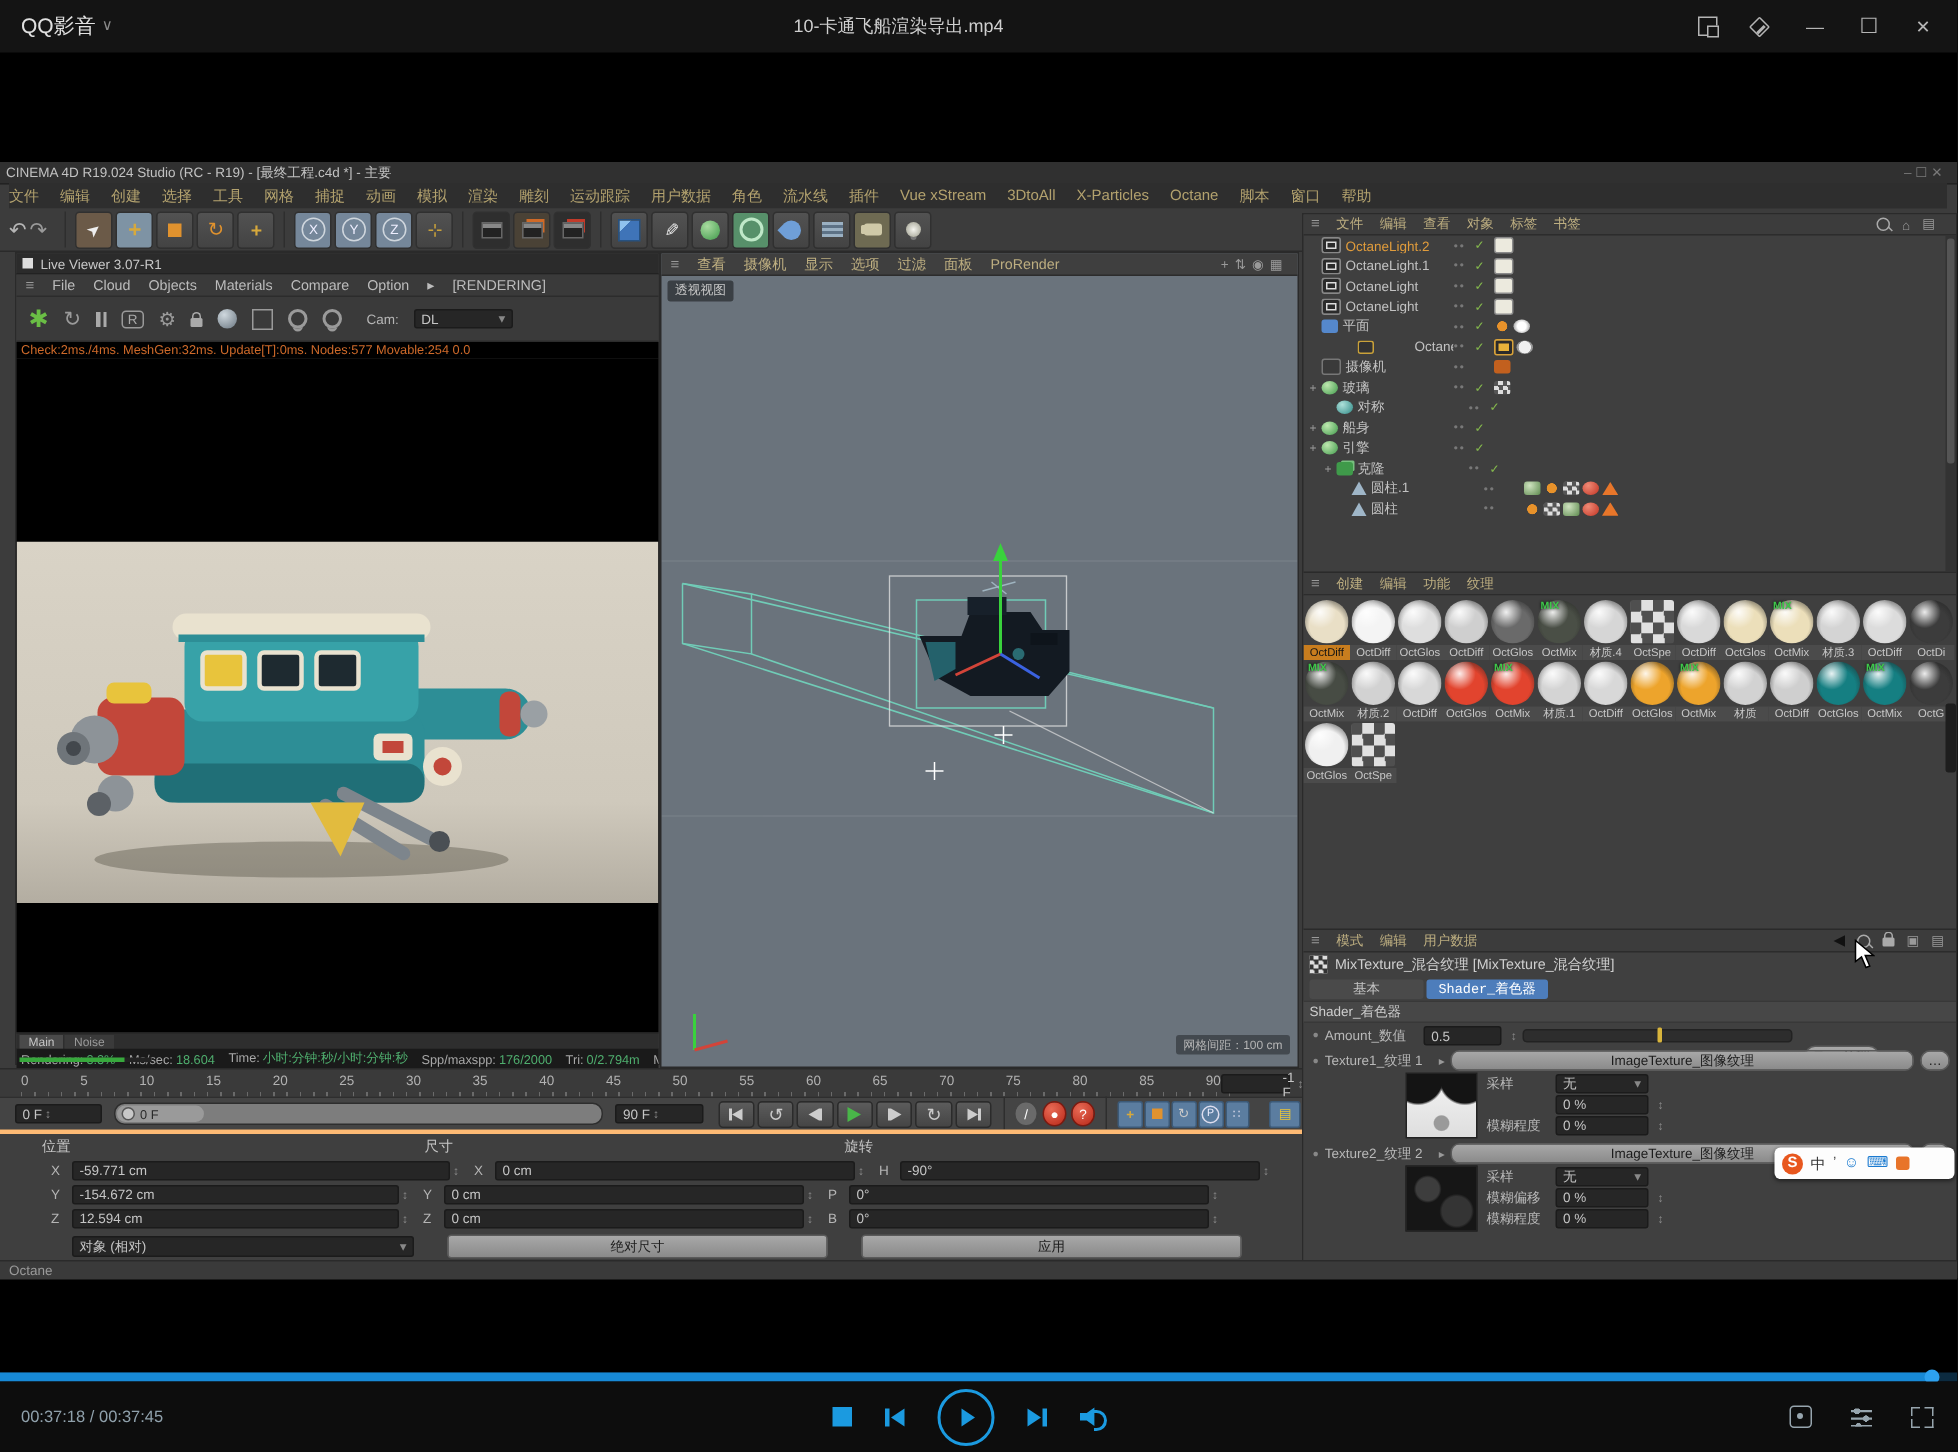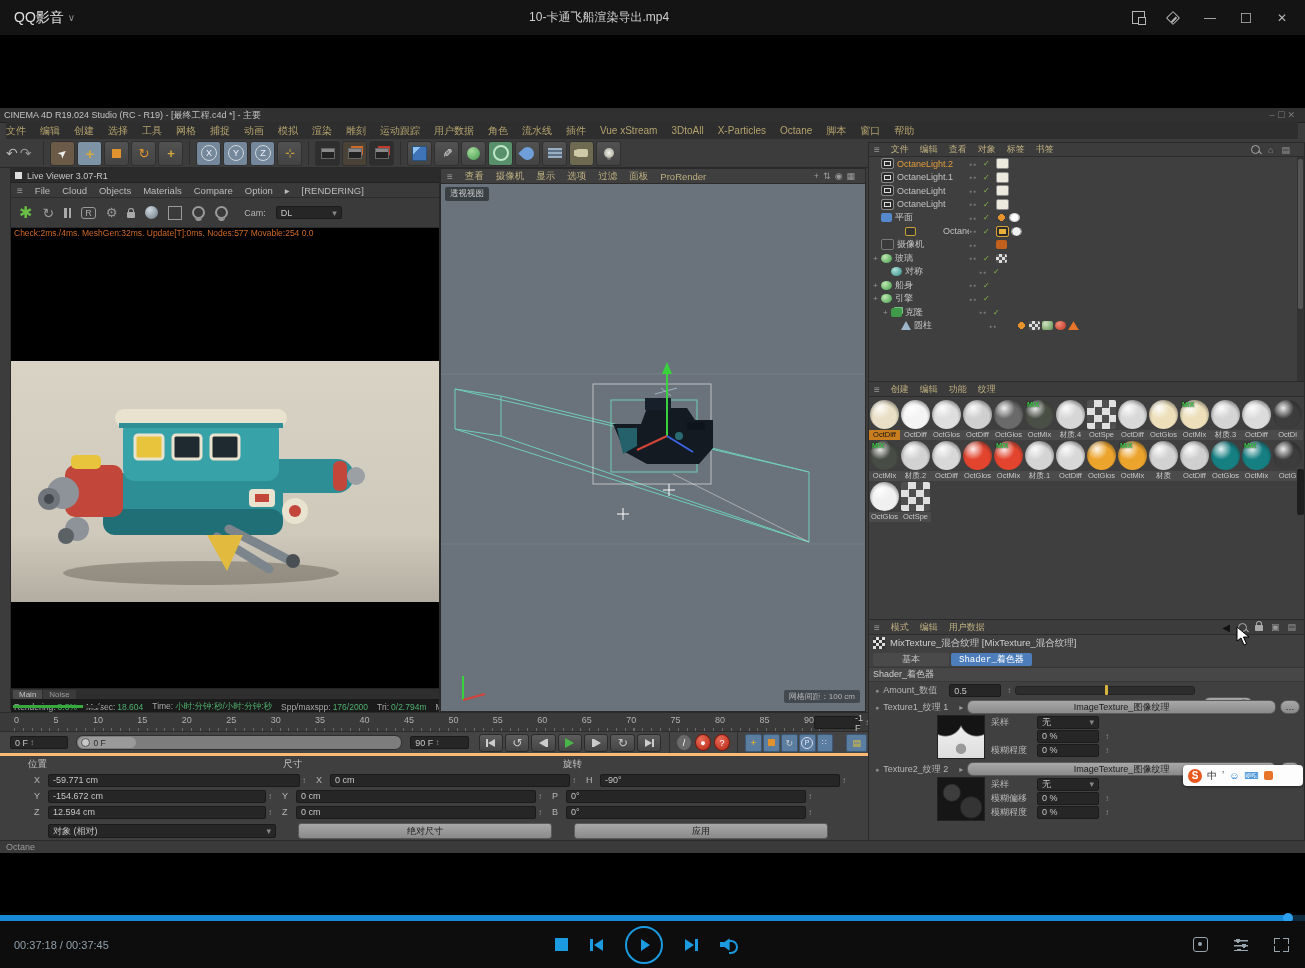--- a/index.html
+++ b/index.html
@@ -512,20 +512,34 @@
               <span class="nm">克隆</span>
             </span>
             <span class="dots">●●</span>
             <span class="chk">✓</span>
 
           </div>
             <div class="orow">
             <span class="lft" style="padding-left: 20px;">
               <span class="exp"></span>
               <span class="oic ic-cone"></span>
+              <span class="nm">圆柱.1</span>
+            </span>
+            <span class="dots">●●</span>
+            <span class="chk"></span>
+            <span class="tag tg-texgreen"></span>
+            <span class="tag tg-orangedot"></span>
+            <span class="tag tg-checker"></span>
+            <span class="tag tg-red"></span>
+            <span class="tag tg-cone"></span>
+          </div>
+            <div class="orow">
+            <span class="lft" style="padding-left: 20px;">
+              <span class="exp"></span>
+              <span class="oic ic-cone"></span>
               <span class="nm">圆柱</span>
             </span>
             <span class="dots">●●</span>
             <span class="chk"></span>
             <span class="tag tg-orangedot"></span>
             <span class="tag tg-checker"></span>
             <span class="tag tg-texgreen"></span>
             <span class="tag tg-red"></span>
             <span class="tag tg-cone"></span>
           </div>

